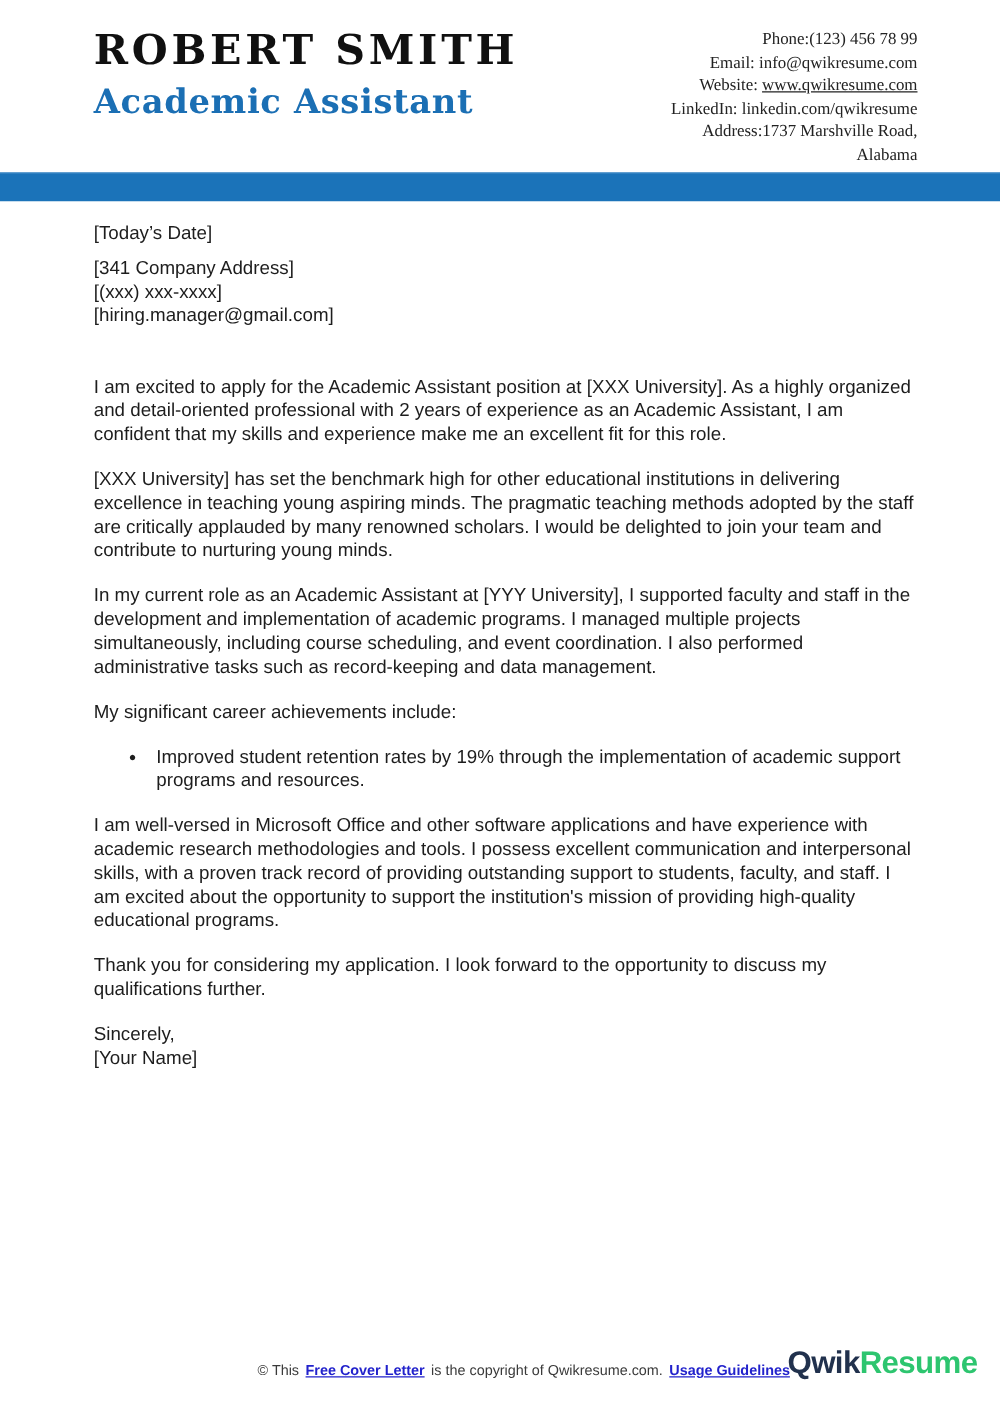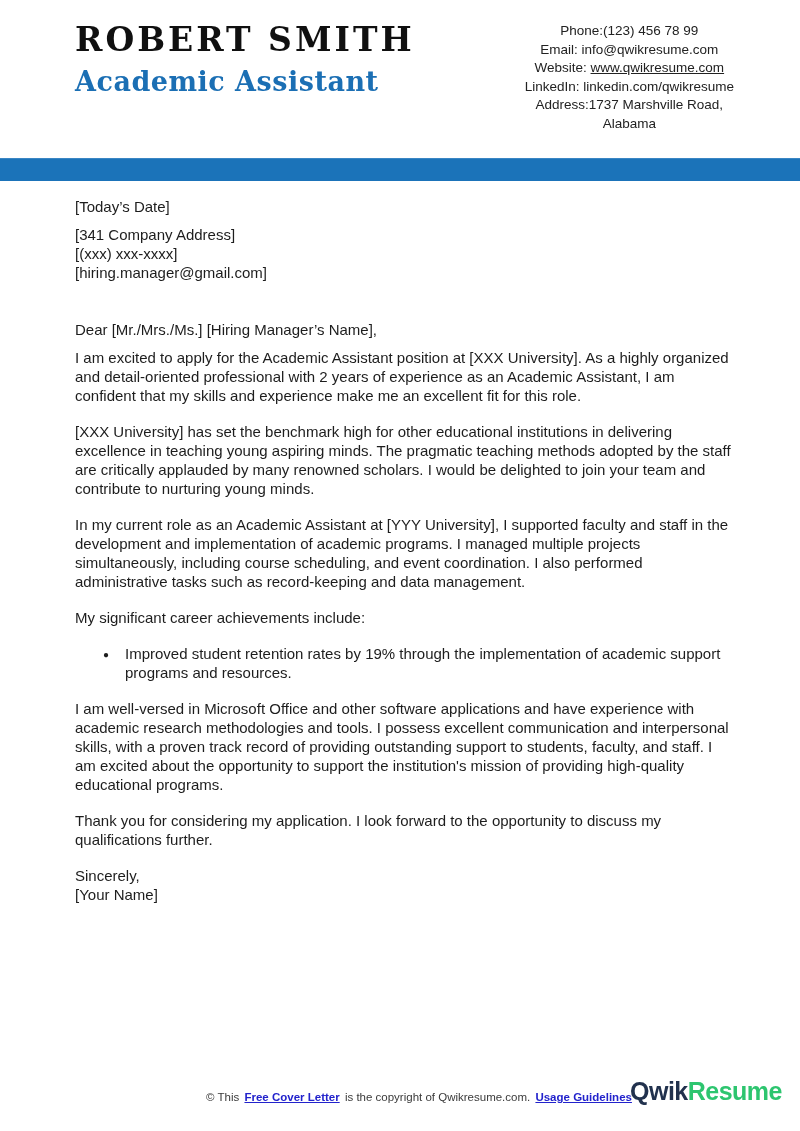--- a/index.html
+++ b/index.html
@@ -7,21 +7,21 @@
     position: relative;
     width: 800px;
     height: 1131px;
     background: #ffffff;
     font-family: "Liberation Sans", sans-serif;
     color: #1e1e1e;
     overflow: hidden;
   }
 
   
-  .header { position: relative; height: 158px; }
+  .header { position: relative; height: 138px; }
   .name-block { position: absolute; left: 75px; top: 20px; }
   .applicant-name {
     margin: 0;
     font-family: "DejaVu Serif", serif;
     font-weight: 800;
     font-size: 33px;
     letter-spacing: 3px;
     color: #101010;
     white-space: nowrap;
   }
@@ -31,22 +31,22 @@
     font-weight: 800;
     font-size: 27px;
     letter-spacing: 0.5px;
     color: #1b6fb4;
     white-space: nowrap;
   }
   .contact {
     position: absolute;
     right: 66px;
     top: 22px;
-    text-align: center;
-    font-family: Liberation Sans, sans-serif;
+    text-align: right;
+    font-family: Liberation Serif, serif;
     font-size: 13.5px;
     line-height: 18.5px;
     color: #222222;
   }
   .contact-link { text-decoration: underline; color: #222222; cursor: pointer; }
 
   
   .accent-bar { height: 22px; background: #1b73b9; border-top: 1px solid #3a86c4; }
 
   
@@ -132,21 +132,20 @@
 
   <div class="letter">
     <p class="mb9">[Today’s Date]</p>
 
     <div class="recipient-block">
       <div>[341 Company Address]</div>
       <div>[(xxx) xxx-xxxx]</div>
       <div>[hiring.manager@gmail.com]</div>
     </div>
 
-    <p class="mb9">Dear [Mr./Mrs./Ms.] [Hiring Manager’s Name],</p>
 
     <p>I am excited to apply for the Academic Assistant position at [XXX University]. As a highly organized and detail-oriented professional with 2 years of experience as an Academic Assistant, I am confident that my skills and experience make me an excellent fit for this role.</p>
     <p>[XXX University] has set the benchmark high for other educational institutions in delivering excellence in teaching young aspiring minds. The pragmatic teaching methods adopted by the staff are critically applauded by many renowned scholars. I would be delighted to join your team and contribute to nurturing young minds.</p>
     <p>In my current role as an Academic Assistant at [YYY University], I supported faculty and staff in the development and implementation of academic programs. I managed multiple projects simultaneously, including course scheduling, and event coordination. I also performed administrative tasks such as record-keeping and data management.</p>
 
     <p>My significant career achievements include:</p>
 
     <ul class="achievements">
       <li>Improved student retention rates by 19% through the implementation of academic support programs and resources.</li>
     </ul>

